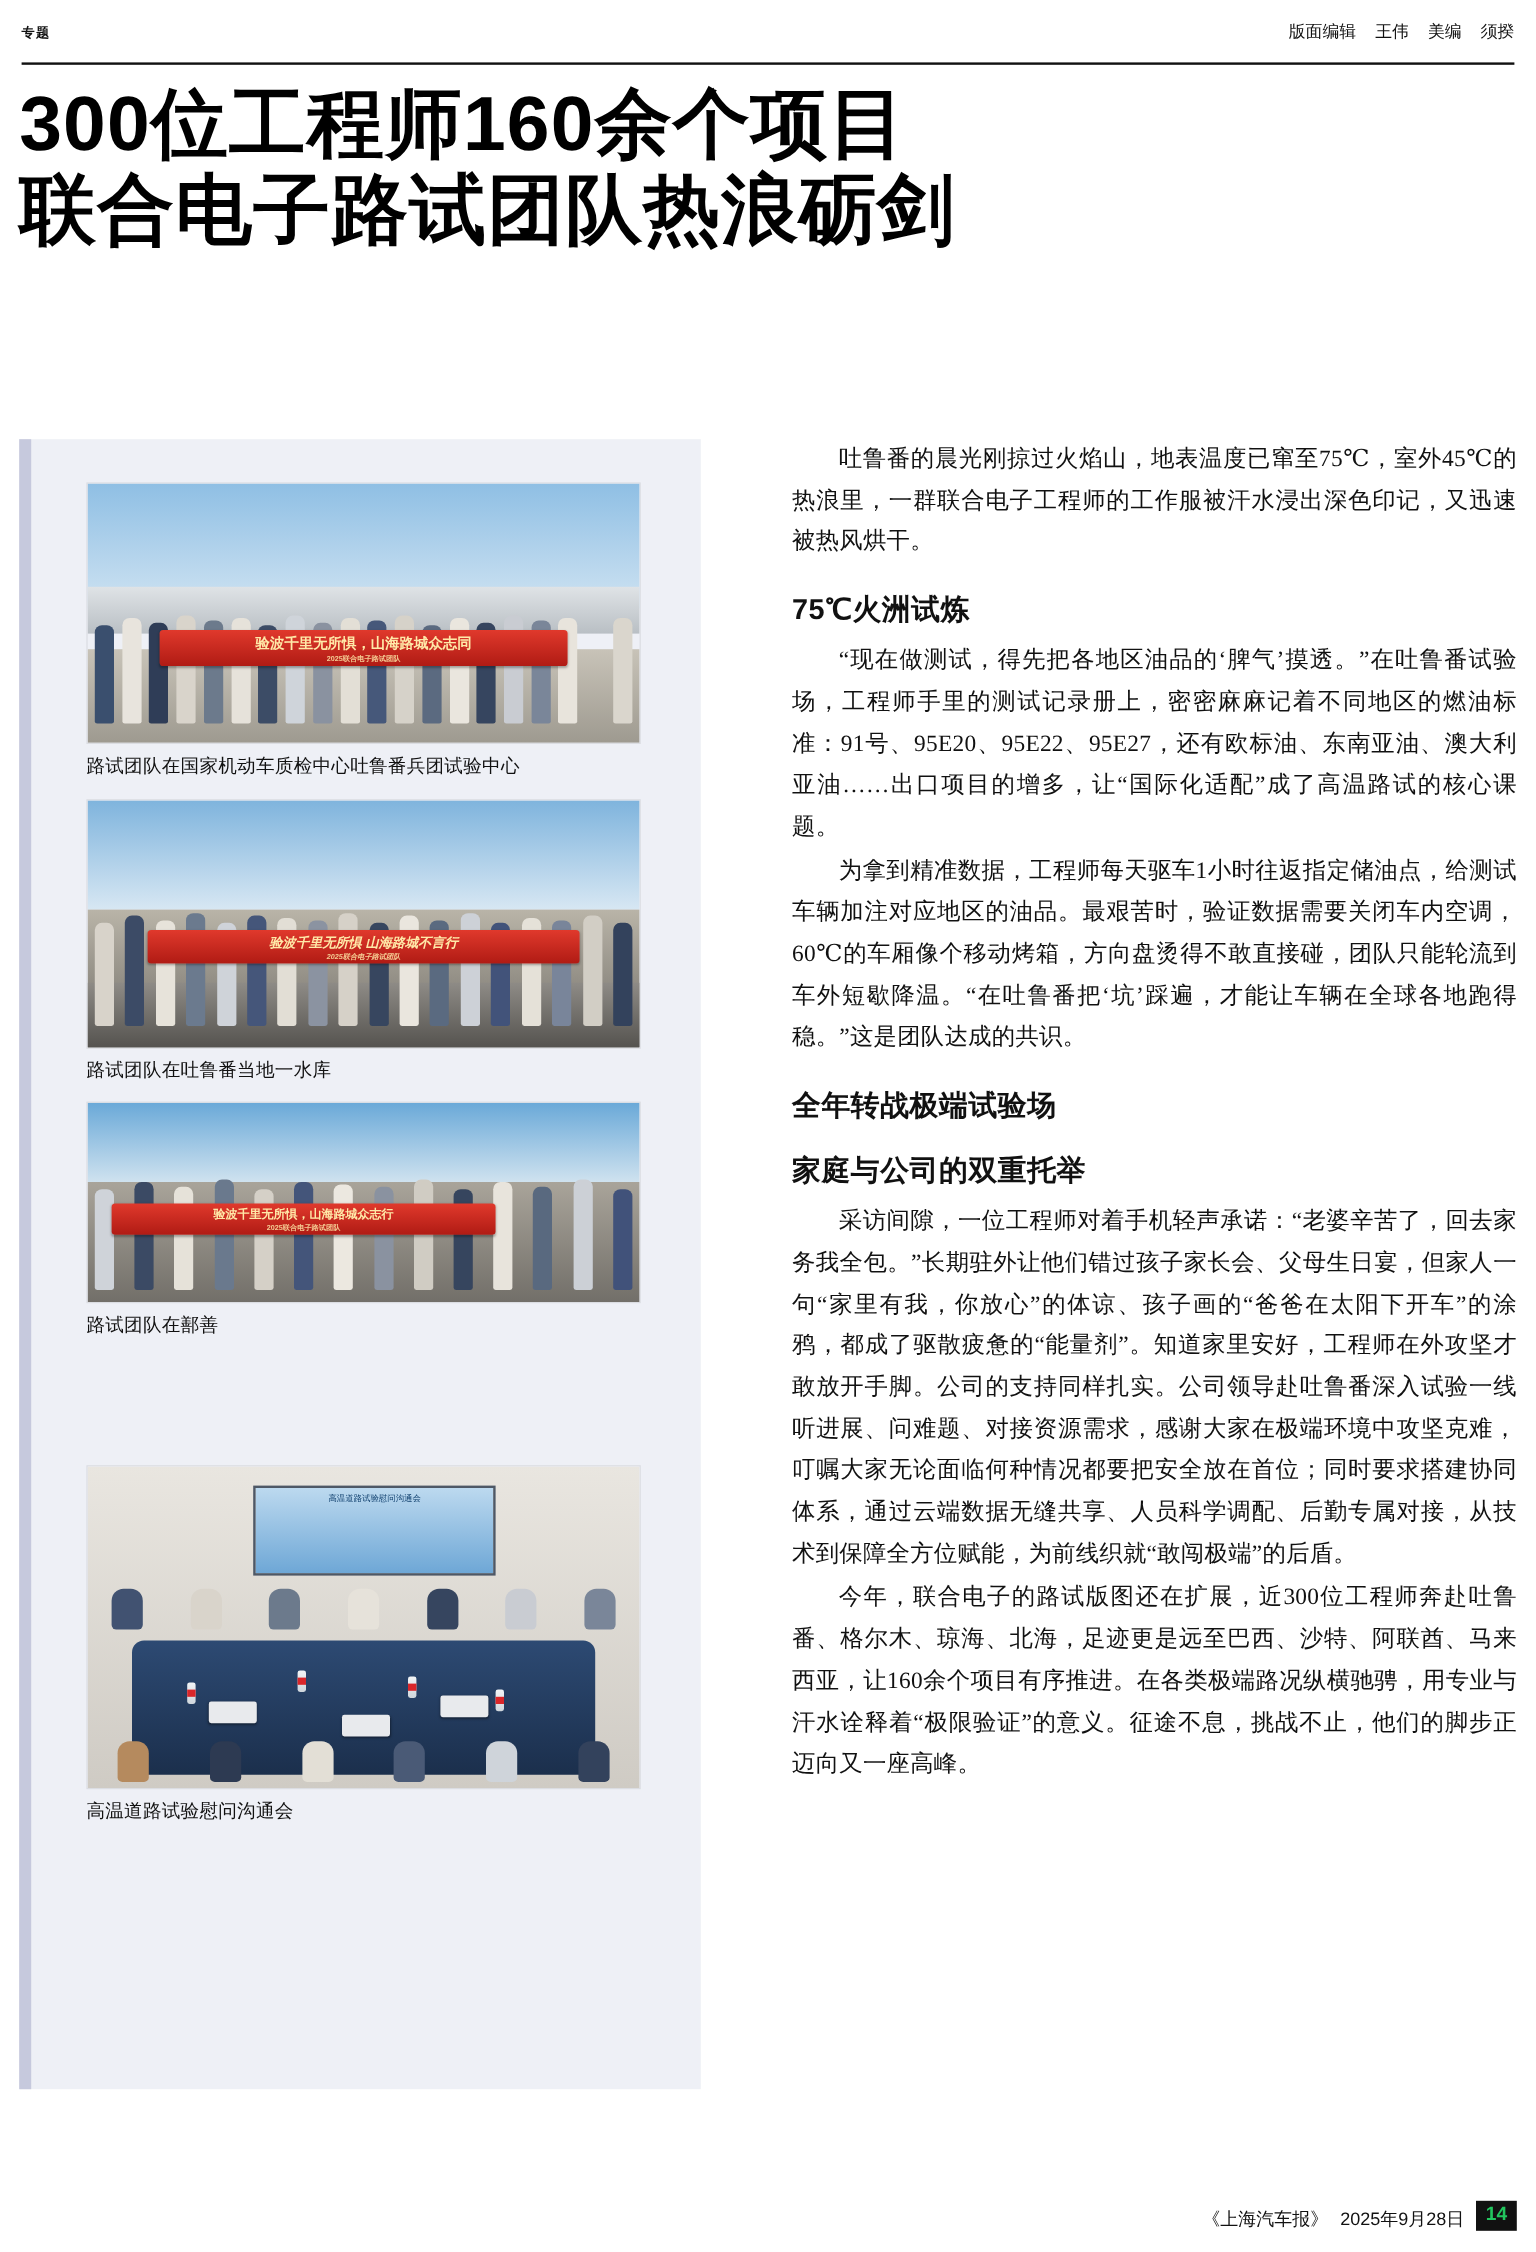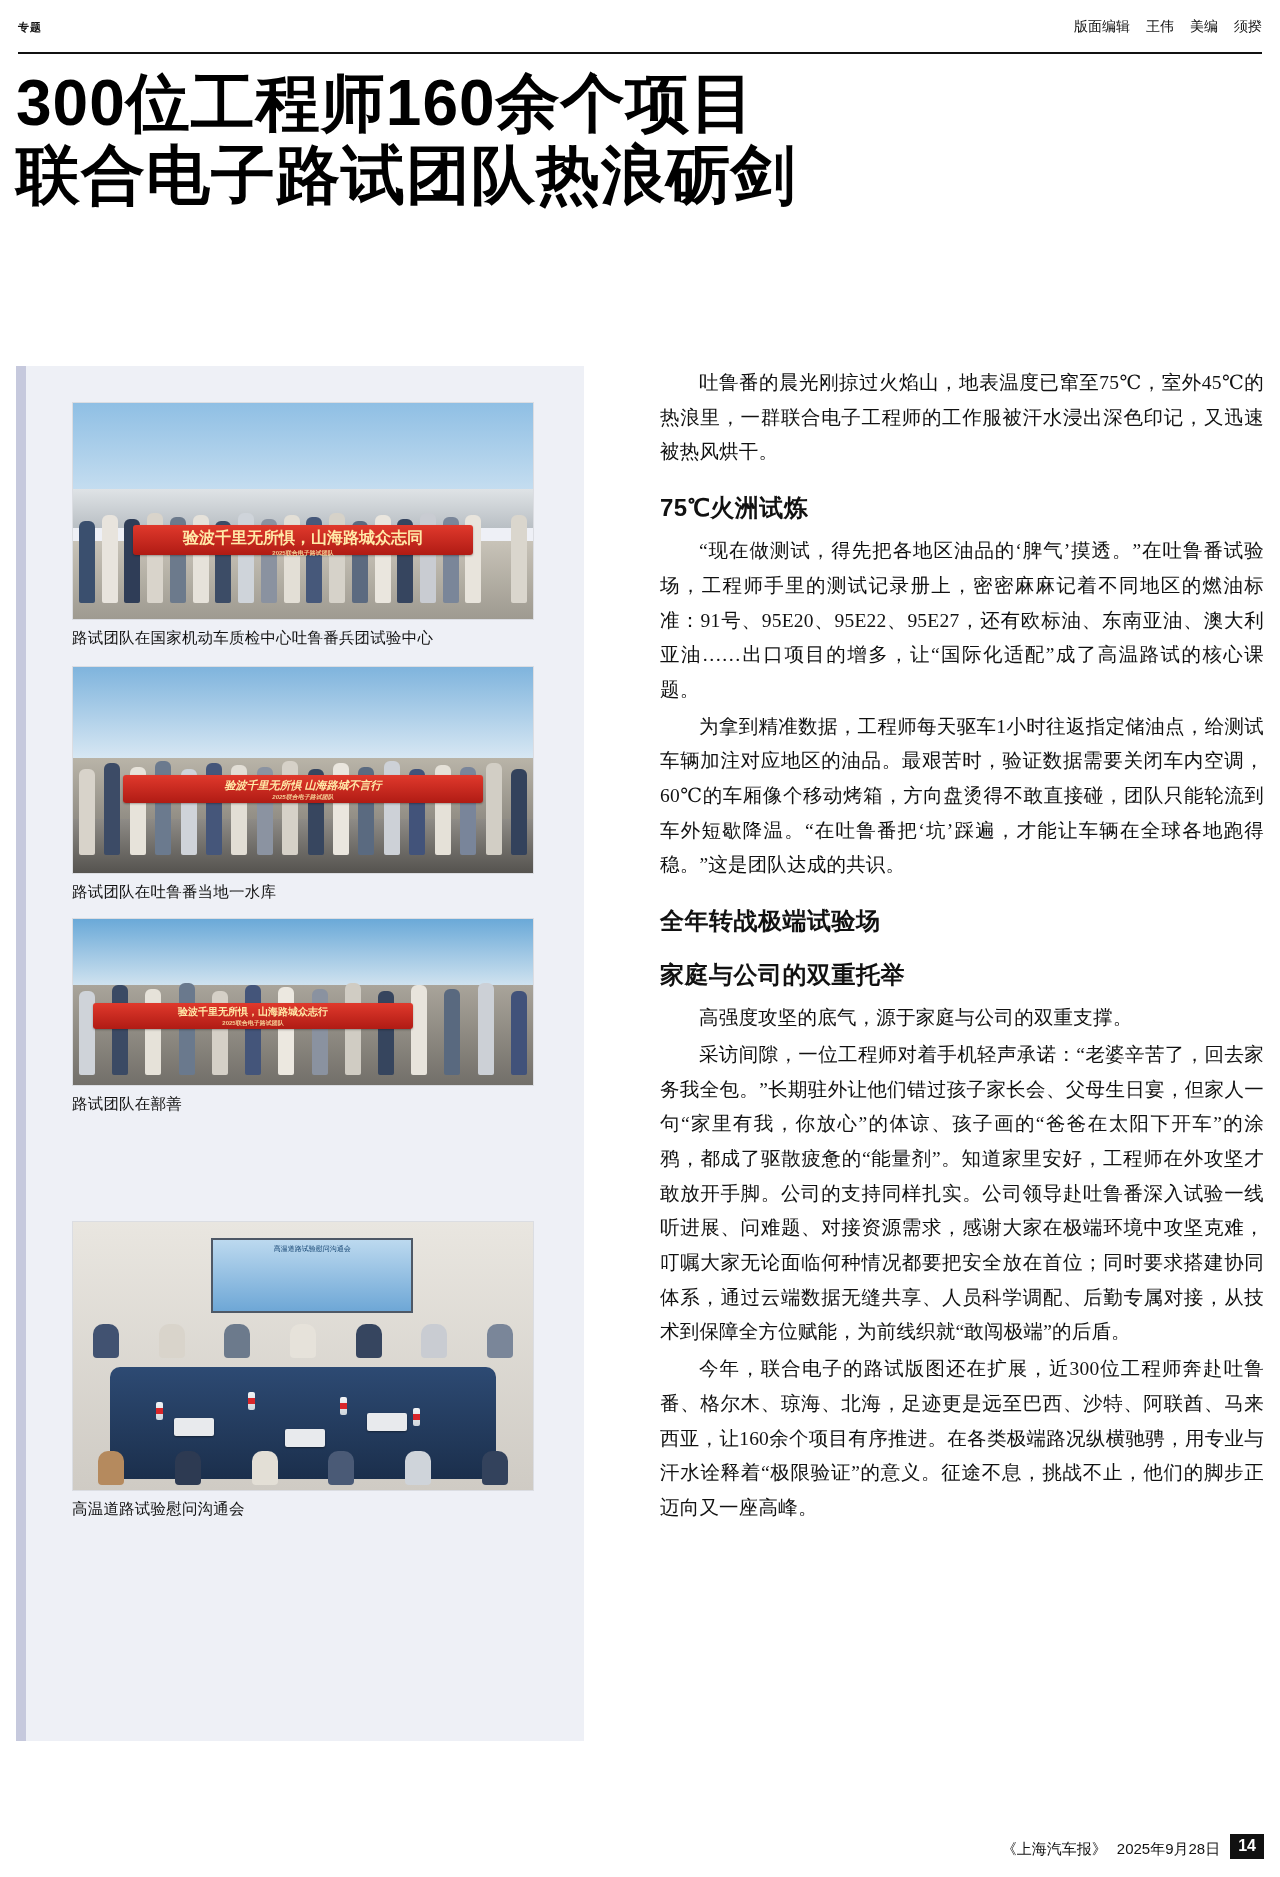--- a/index.html
+++ b/index.html
@@ -213,21 +213,21 @@
     right: 16px;
     bottom: 18px;
     display: flex;
     align-items: flex-end;
     gap: 10px;
     font-family: "Liberation Sans", sans-serif;
     font-size: 15px;
   }
   .page-num {
     background: #111;
-    color: #ffffff;
+    color: #22c55e;
     font-weight: bold;
     padding: 2px 8px;
     font-size: 16px;
     line-height: 1.3;
   }
 </style>
 </head>
 <body>
 
 <div class="masthead">
@@ -271,21 +271,21 @@
         <span class="person" style="height:82px;background:#5b6a80"></span>
         <span class="person" style="height:88px;background:#eae6de"></span>
         <span class="person" style="height:84px;background:#36455f"></span>
         <span class="person" style="height:90px;background:#c9ccd2"></span>
         <span class="person" style="height:86px;background:#7a8699"></span>
         <span class="person" style="height:88px;background:#e8e4dc"></span>
         <span class="person" style="height:82px;background:#4253726"></span>
         <span class="person" style="height:88px;background:#dad6cd"></span>
       </div>
       <div class="banner" style="left:60px; right:60px; bottom:64px; height:30px; padding-top:3px;">
-        <div class="banner-text" style="font-size:16px;">验波千里无所惧，山海路城众志同</div>
+        <div class="banner-text" style="font-size:12px;">验波千里无所惧，山海路城众志同</div>
         <div class="banner-text" style="font-size:6px;opacity:.85;">2025联合电子路试团队</div>
       </div>
     </div>
     <div class="caption">路试团队在国家机动车质检中心吐鲁番兵团试验中心</div>
   </div>
 
   <div class="figure fig2">
     <div class="photo">
       <div class="ph-sky p2-sky"></div>
       <div class="ph-ground p2-ground"></div>
@@ -385,21 +385,20 @@
 <div class="right-col">
   <p class="body-p">吐鲁番的晨光刚掠过火焰山，地表温度已窜至75℃，室外45℃的热浪里，一群联合电子工程师的工作服被汗水浸出深色印记，又迅速被热风烘干。</p>
 
   <h2 class="sec-h">75℃火洲试炼</h2>
   <p class="body-p">“现在做测试，得先把各地区油品的‘脾气’摸透。”在吐鲁番试验场，工程师手里的测试记录册上，密密麻麻记着不同地区的燃油标准：91号、95E20、95E22、95E27，还有欧标油、东南亚油、澳大利亚油……出口项目的增多，让“国际化适配”成了高温路试的核心课题。</p>
   <p class="body-p">为拿到精准数据，工程师每天驱车1小时往返指定储油点，给测试车辆加注对应地区的油品。最艰苦时，验证数据需要关闭车内空调，60℃的车厢像个移动烤箱，方向盘烫得不敢直接碰，团队只能轮流到车外短歇降温。“在吐鲁番把‘坑’踩遍，才能让车辆在全球各地跑得稳。”这是团队达成的共识。</p>
 
   <h2 class="sec-h">全年转战极端试验场</h2>
 
   <h2 class="sec-h">家庭与公司的双重托举</h2>
-  <p class="body-p">高强度攻坚的底气，源于家庭与公司的双重支撑。</p>
   <p class="body-p">采访间隙，一位工程师对着手机轻声承诺：“老婆辛苦了，回去家务我全包。”长期驻外让他们错过孩子家长会、父母生日宴，但家人一句“家里有我，你放心”的体谅、孩子画的“爸爸在太阳下开车”的涂鸦，都成了驱散疲惫的“能量剂”。知道家里安好，工程师在外攻坚才敢放开手脚。公司的支持同样扎实。公司领导赴吐鲁番深入试验一线听进展、问难题、对接资源需求，感谢大家在极端环境中攻坚克难，叮嘱大家无论面临何种情况都要把安全放在首位；同时要求搭建协同体系，通过云端数据无缝共享、人员科学调配、后勤专属对接，从技术到保障全方位赋能，为前线织就“敢闯极端”的后盾。</p>
   <p class="body-p">今年，联合电子的路试版图还在扩展，近300位工程师奔赴吐鲁番、格尔木、琼海、北海，足迹更是远至巴西、沙特、阿联酋、马来西亚，让160余个项目有序推进。在各类极端路况纵横驰骋，用专业与汗水诠释着“极限验证”的意义。征途不息，挑战不止，他们的脚步正迈向又一座高峰。</p>
 
 </div>
 
 <div class="footer">
   <span>《上海汽车报》</span>
   <span>2025年9月28日</span>
   <span class="page-num">14</span>
 </div>

